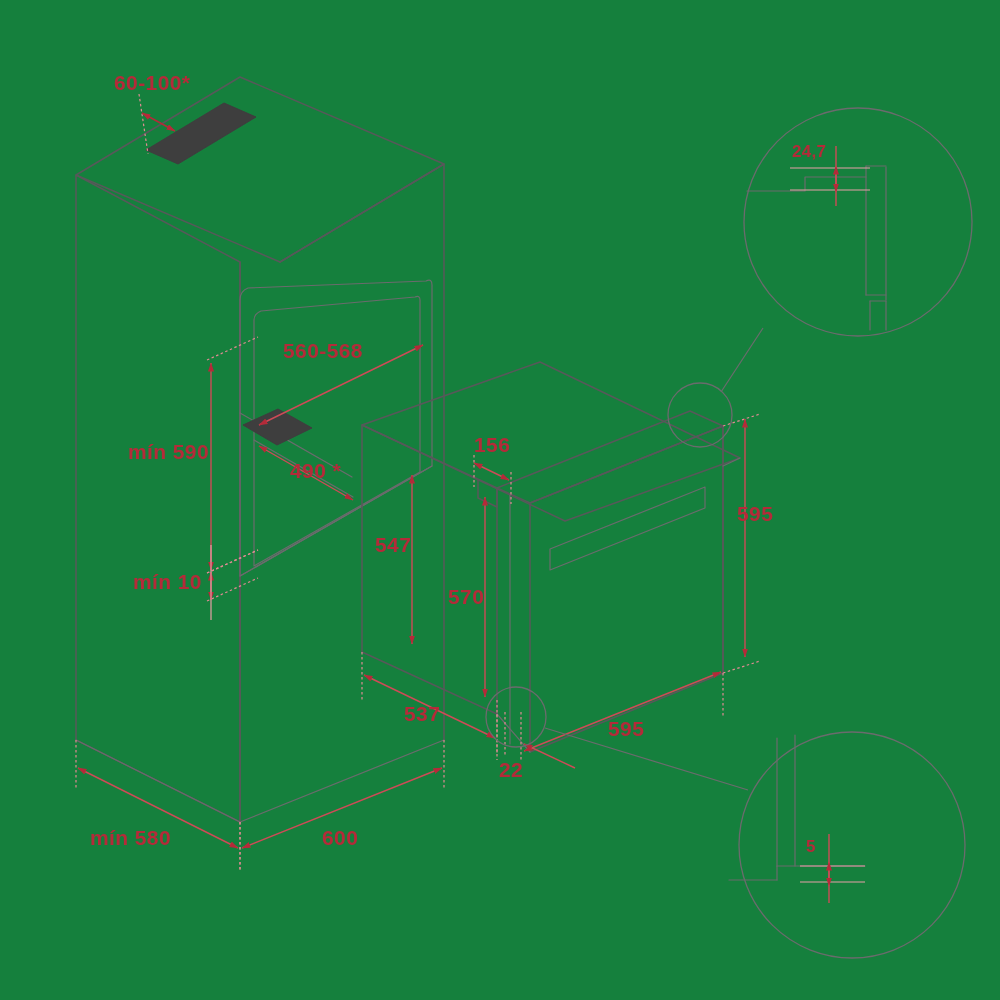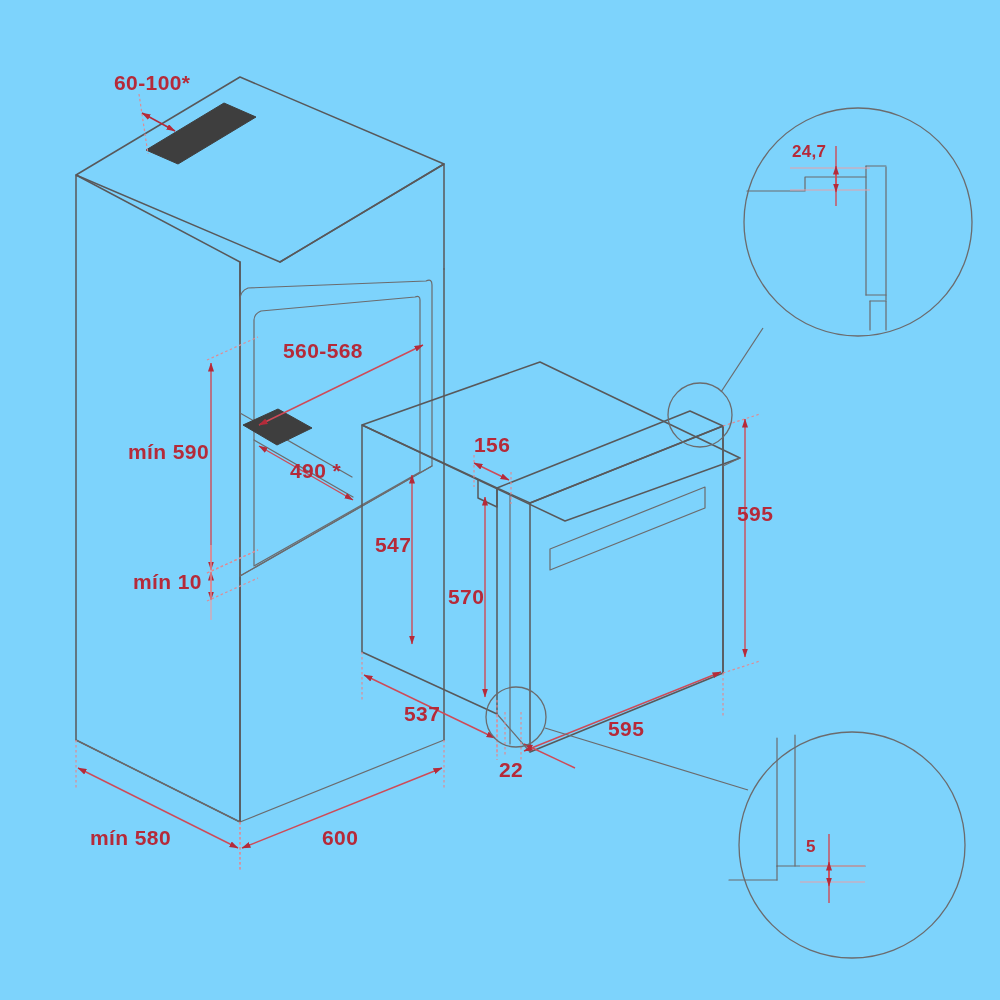--- a/index.html
+++ b/index.html
@@ -11,21 +11,21 @@
   body {
     width: 1000px;
     height: 1000px;
     font-family: "Liberation Sans", sans-serif;
     overflow: hidden;
   }
   #drawing-root {
     position: relative;
     width: 1000px;
     height: 1000px;
-    background: #7dd3fc;
+    background: #15803d;
   }
   svg#technical-drawing {
     display: block;
     width: 1000px;
     height: 1000px;
   }
   .solid-line {
     fill: none;
     stroke: #58585a;
     stroke-width: 1.5;

